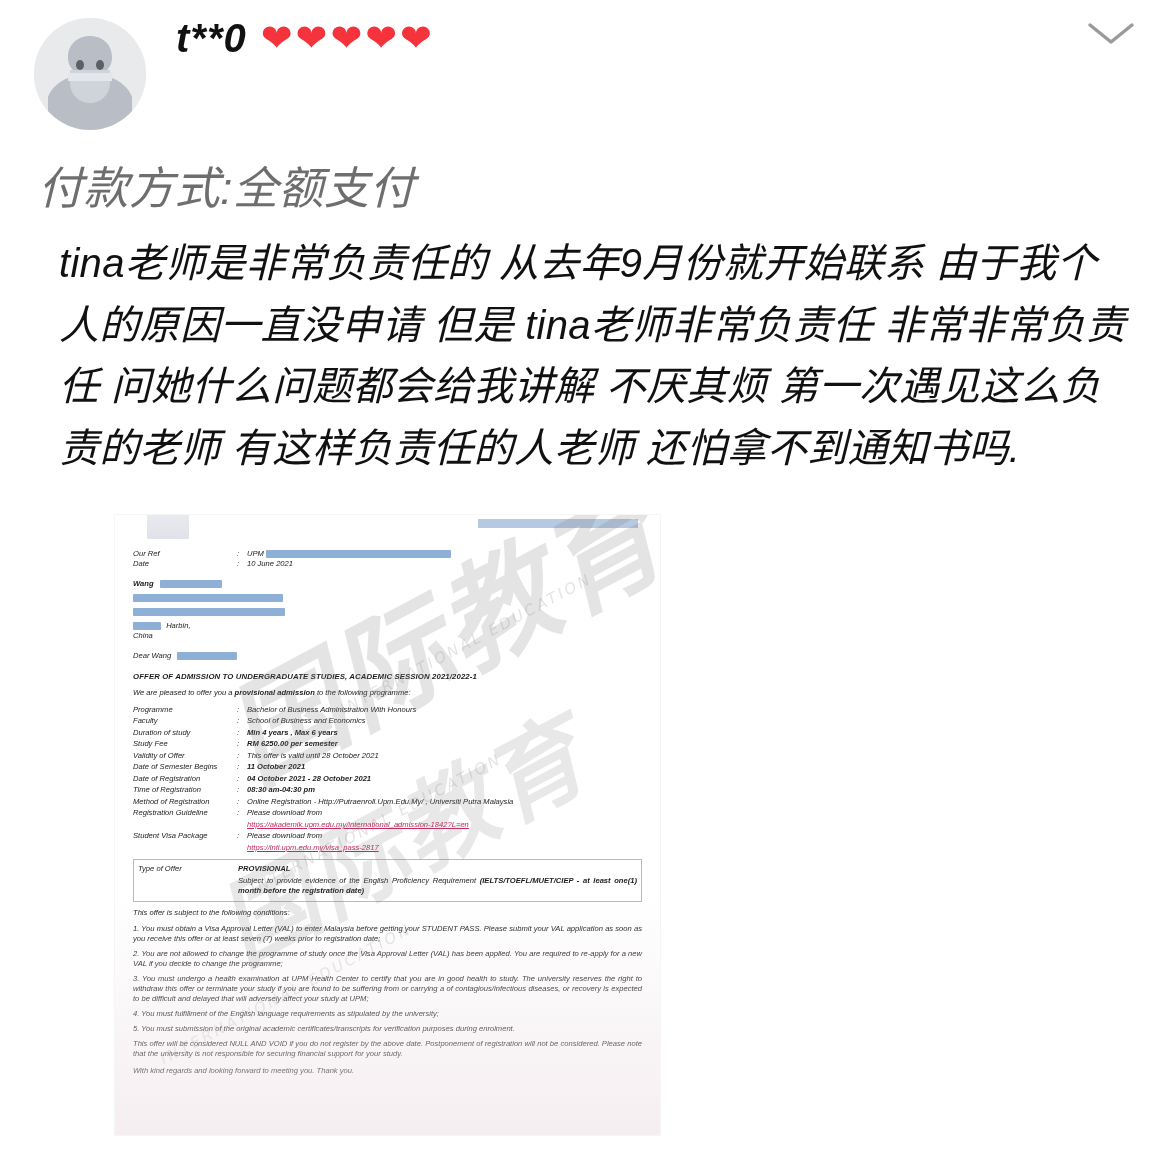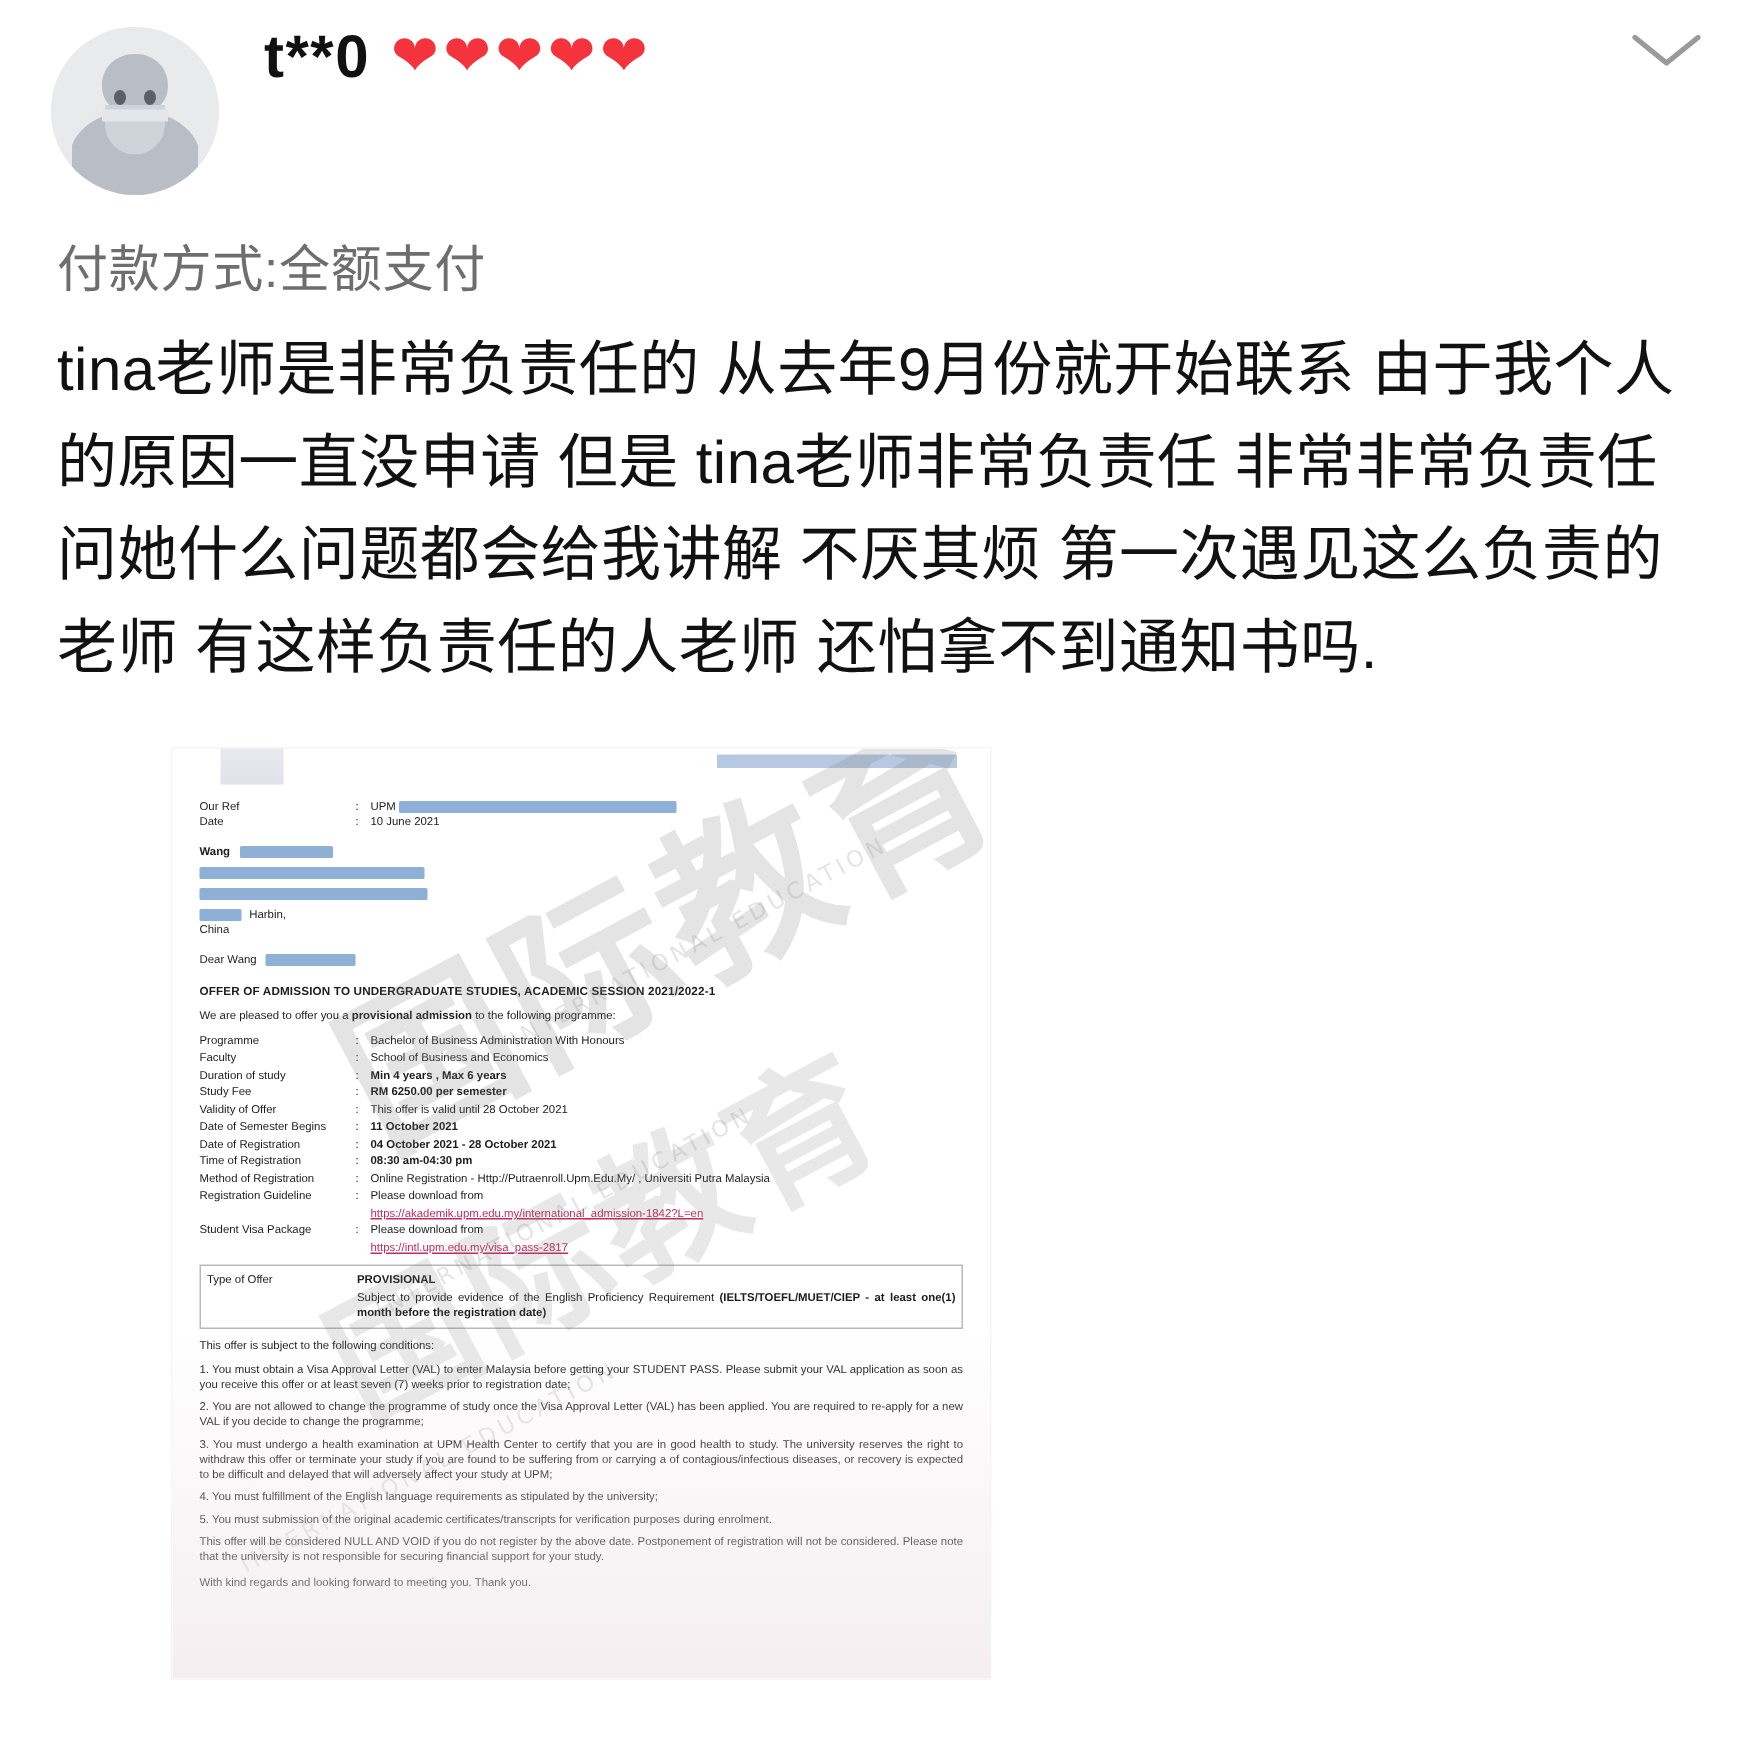--- a/index.html
+++ b/index.html
@@ -13,20 +13,21 @@
     font-family: "Liberation Sans", "DejaVu Sans", sans-serif;
     color: #1a1a1a;
     overflow: hidden;
   }
   .page {
     position: relative;
     width: 1170px;
     height: 1170px;
     background: #fff;
     box-sizing: border-box;
+    font-style: italic;
   }
 
   
   .review-header {
     display: flex;
     align-items: flex-start;
     padding: 12px 24px 0 34px;
     position: relative;
     height: 130px;
     box-sizing: border-box;
@@ -82,27 +83,27 @@
     right: 34px;
     top: 18px;
     width: 50px;
     height: 30px;
   }
   .chevron svg { width: 50px; height: 30px; display:block; }
 
   
   .pay-method {
     margin: 22px 0 0 38px;
-    font-size: 34px;
+    font-size: 45px;
     color: #6e6e6e;
     font-weight: 500;
     letter-spacing: 0.5px;
   }
   .review-body {
-    margin: 16px 36px 0 38px;
+    margin: 16px 36px 0 59px;
     font-size: 40px;
     line-height: 1.54;
     color: #111;
     letter-spacing: 0.3px;
     word-break: break-word;
   }
 
   
   .doc-wrap {
     margin: 36px 0 0 115px;

